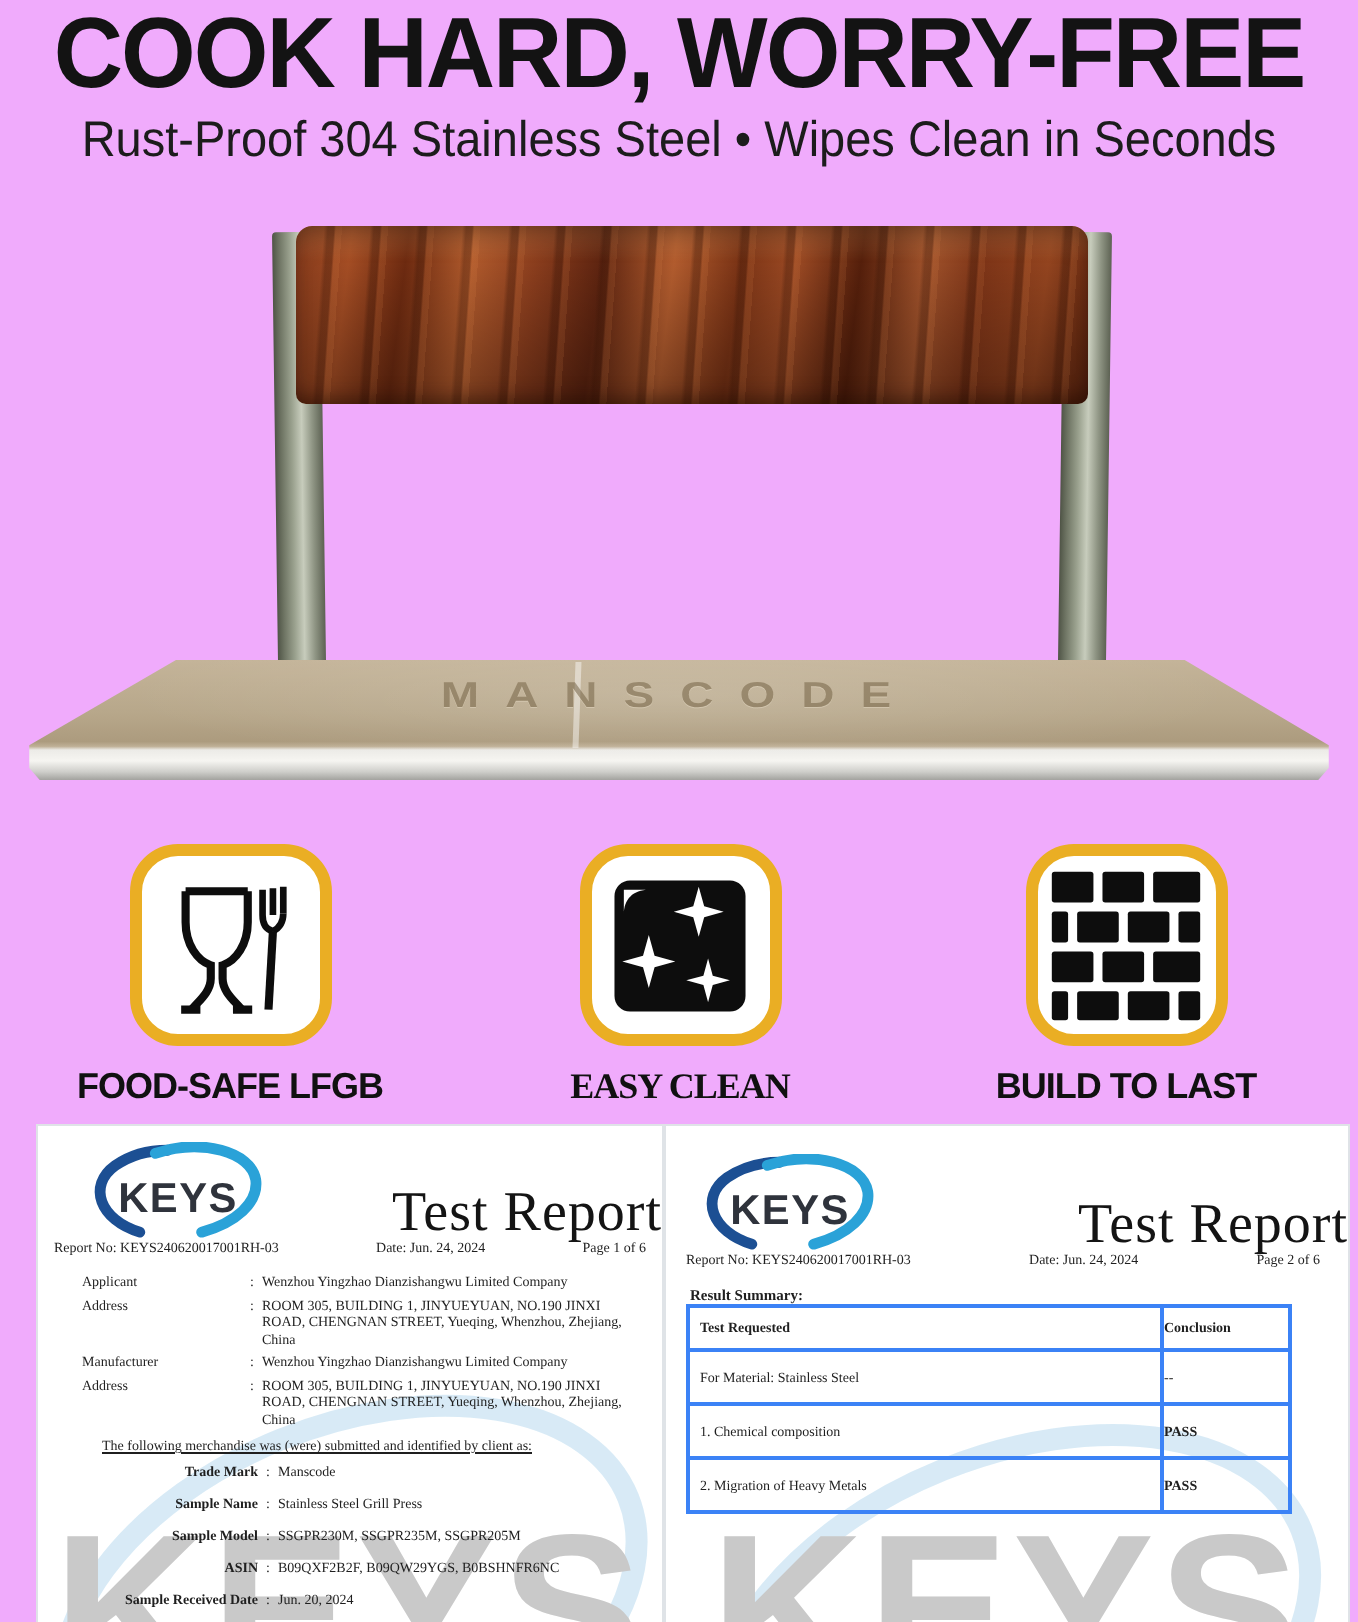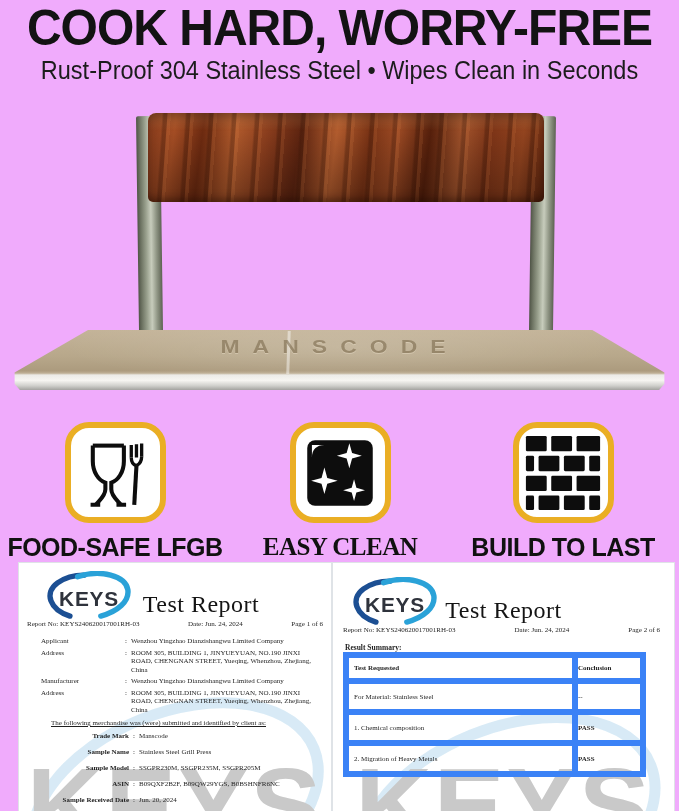--- a/index.html
+++ b/index.html
@@ -39,51 +39,51 @@
   .engraving{position:absolute;left:0;top:337px;width:679px;text-align:center;
       font-weight:700;font-size:23px;letter-spacing:13px;color:#6f5d3f;opacity:.5;
       transform:scaleY(.78);transform-origin:top center;
       text-shadow:0 1px 0 rgba(246,236,216,.65);}
 
   
   .feature{position:absolute;top:422px;width:230px;display:flex;flex-direction:column;align-items:center;}
   .f1{left:0;} .f2{left:225px;font-family:Liberation Serif, serif;} .f3{left:448px;}
   .goldbox{width:101px;height:101px;border:6px solid #EAAE24;border-radius:24px;background:#fff;
            display:flex;align-items:center;justify-content:center;box-sizing:border-box;}
-  .feature-label{margin-top:10px;font-size:25px;font-weight:700;letter-spacing:-0.5px;
+  .feature-label{margin-top:10px;font-size:18px;font-weight:700;letter-spacing:-0.5px;
            color:#111;white-space:nowrap;}
 
   
   .page{position:absolute;top:562px;background:#fff;border:1px solid #dfe3e7;border-bottom:none;
         overflow:hidden;font-family:"Liberation Serif",serif;color:#1f1f1f;}
   .page-left{left:18px;width:312px;height:260px;}
   .page-right{left:332px;width:341px;height:260px;}
 
   .keys-logo{position:absolute;z-index:1;}
   .pl-logo{left:20px;top:8px;} .pr-logo{left:12px;top:14px;}
 
-  .doc-title{position:absolute;z-index:1;font-size:24px;letter-spacing:.5px;color:#141414;text-align:center;}
+  .doc-title{position:absolute;z-index:1;font-size:28px;letter-spacing:.5px;color:#141414;text-align:right;}
   .pl-title{left:52px;right:0;top:28px;} .pr-title{left:0;right:0;top:34px;}
 
   .report-row{position:absolute;z-index:1;display:flex;justify-content:space-between;font-size:7px;}
   .pl-report{left:8px;right:8px;top:57px;} .pr-report{left:10px;right:14px;top:63px;}
 
   .body-block{position:absolute;z-index:1;top:74px;left:22px;right:8px;font-size:7px;line-height:8.5px;}
   .frow{display:flex;margin-bottom:3px;}
   .flabel{width:80px;font-weight:normal;flex-shrink:0;}
   .fcolon{width:10px;flex-shrink:0;text-align:center;}
   .fvalue{flex:1;}
   .note{margin:5px 0 4px 0;text-indent:10px;text-decoration:underline;}
   .drow{display:flex;margin-bottom:7.5px;}
   .dlabel{width:88px;font-weight:bold;flex-shrink:0;text-align:right;}
 
   .summary-heading{position:absolute;z-index:1;left:12px;top:80px;font-size:7.5px;font-weight:bold;}
   .result-table{position:absolute;z-index:1;left:10px;top:89px;width:303px;border-collapse:collapse;
                 font-size:7px;}
-  .result-table td,.result-table th{border:6px solid #3b82f6;padding:0 0 0 5px;text-align:left;}
+  .result-table td,.result-table th{border:2px solid #3b82f6;padding:0 0 0 5px;text-align:left;}
   .result-table th{height:20px;font-weight:bold;}
   .result-table td{height:25px;}
   .col-conc{width:62px;text-align:left;padding:0 !important;}
   .pass{font-weight:bold;}
 
   .wm-text{position:absolute;z-index:0;top:182px;left:0;right:0;text-align:center;
       font-family:"Liberation Sans",sans-serif;font-weight:700;font-size:106px;letter-spacing:2px;
       color:#c9c9c9;}
   .wm-swoosh{position:absolute;z-index:0;opacity:.8;}
   .pl-swoosh{left:-14px;top:92px;} .pr-swoosh{left:4px;top:100px;}

